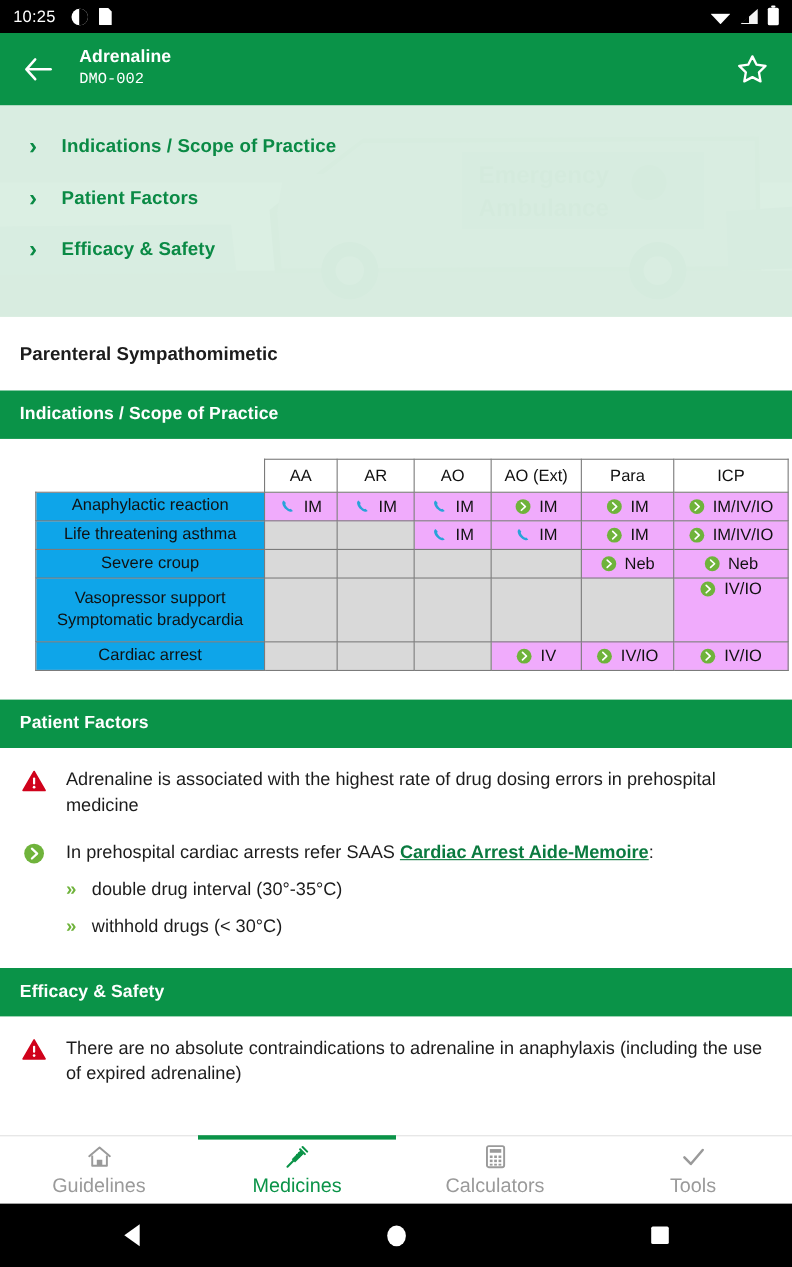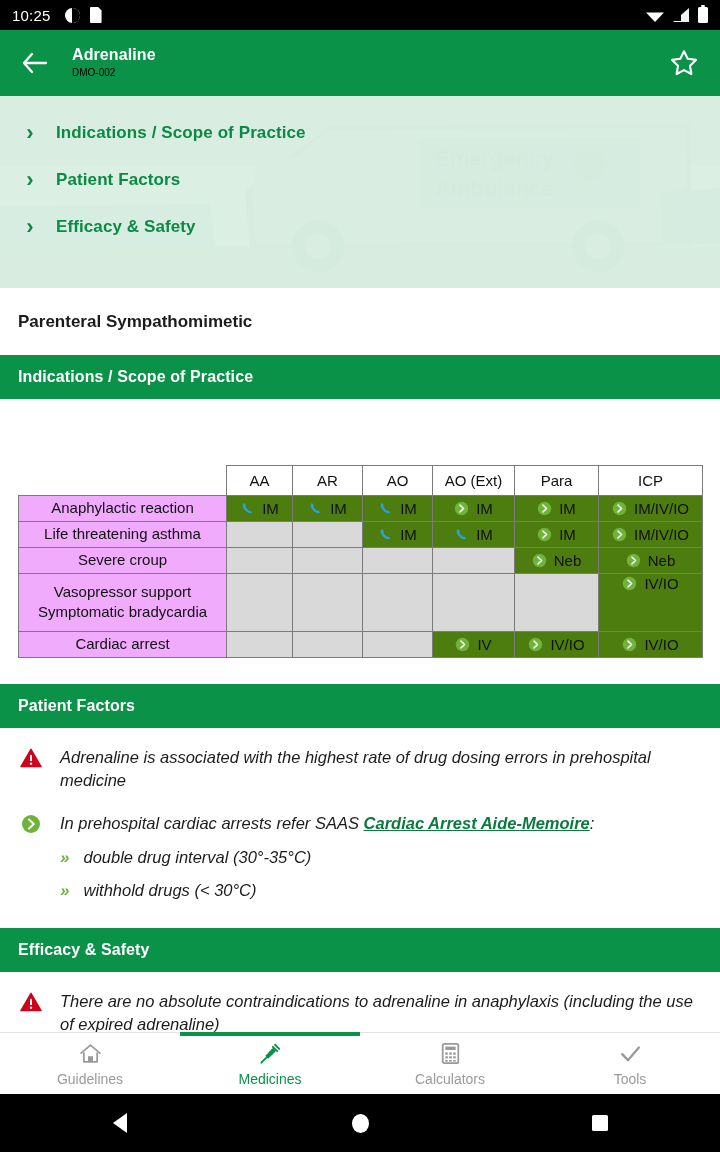--- a/index.html
+++ b/index.html
@@ -37,21 +37,21 @@
 
   
   .appbar {
     background: #0a9348; color: #fff;
     height: 66px; flex: 0 0 66px;
     display: flex; align-items: center; padding: 0 18px;
   }
   .back-btn { width: 34px; height: 34px; display:flex; align-items:center; justify-content:center; cursor:pointer; }
   .titleblock { margin-left: 20px; flex: 1; display:flex; flex-direction: column; justify-content: center; }
   .app-title { font-size: 16px; font-weight: 700; line-height: 1.08; letter-spacing: .1px; }
-  .app-subtitle { font-size: 10px; color: #000000; line-height: 1.5; margin-top: 1px; }
+  .app-subtitle { font-size: 14px; color: #ffffff; line-height: 1.5; margin-top: 1px; font-family: Liberation Mono, monospace; }
   .star-btn { width: 36px; height: 36px; display:flex; align-items:center; justify-content:center; cursor:pointer; }
 
   
   .hero {
     position: relative; height: 192px; flex: 0 0 192px;
     background: #dff0e6; overflow: hidden;
   }
   .hero-bg { position:absolute; inset:0; }
   .hero-overlay { position:absolute; inset:0; background: rgba(216,238,225,.80); }
   .hero-links { position: relative; padding: 26px 0 0 22px; display:flex; flex-direction: column; gap: 25px; }
@@ -65,42 +65,42 @@
     font-size: 17px; font-weight: 700; color: #1c1c1c;
     padding: 24px 14px 23px 18px;
   }
   .sec-header {
     background: #0a9348; color: #fff;
     font-size: 16px; font-weight: 700;
     padding: 13px 18px; letter-spacing: .1px;
   }
 
   
-  .tablewrap { padding: 18px 18px 26px 18px; margin-top: 48px; }
+  .tablewrap { padding: 18px 18px 26px 32px; }
   table.scope { border-collapse: collapse; width: 684px; table-layout: fixed; }
   table.scope th, table.scope td {
     border: 1px solid #7b7b7b; font-size: 15px; color: #111;
     height: 26px; padding: 1px 4px; font-weight: 400;
   }
   table.scope thead th { text-align: center; background:#fff; height: 30px; font-weight: 400; }
   table.scope thead th.blank { border: 0; background: transparent; }
-  td.rowlabel { text-align: center; background:#f0abfc; padding: 3px 6px; line-height: 1.35; }
-  td.cell { text-align: center; background: #4d7c0f; }
+  td.rowlabel { text-align: center; background:#0ea5e9; padding: 3px 6px; line-height: 1.35; }
+  td.cell { text-align: center; background: #f0abfc; }
   td.cell.empty { background: #d9d9d9; }
   .cellinner { display: flex; align-items: center; justify-content: center; gap: 7px; }
   td.tall { vertical-align: top; padding-top: 5px; }
   td.tall .cellinner { justify-content: center; }
 
   
   .ic-phone { width: 15px; height: 15px; flex: 0 0 15px; display:block; }
   .ic-circ { width: 15px; height: 15px; flex: 0 0 15px; display:block; }
 
   
   .bullets { padding: 18px 18px 22px 18px; }
-  .bullet { display: flex; gap: 16px; margin-bottom: 20px; font-style: italic; }
+  .bullet { display: flex; gap: 16px; margin-bottom: 20px; }
   .bullet:last-child { margin-bottom: 4px; }
   .bullet-ico { flex: 0 0 26px; display:flex; justify-content:center; padding-top: 2px; }
   .bullet-text { font-size: 16.5px; color: #1c1c1c; line-height: 1.42; }
   .bullet-text a { color: #0a7a3f; font-weight: 700; text-decoration: underline; }
   .sublist { margin-top: 10px; }
   .subitem { display:flex; gap: 14px; align-items: baseline; margin-top: 10px; }
   .subchev { color: #6fb33b; font-size: 17px; font-weight: 700; line-height: 1; }
   .subtext { font-size: 16.5px; color: #1c1c1c; line-height: 1.4; }
   .warn-tri { width: 22px; height: 20px; display:block; }
   .circ-green { width: 20px; height: 20px; display:block; }
@@ -108,21 +108,21 @@
   
   .bottomnav {
     flex: 0 0 62px; height: 62px; background: #fff;
     border-top: 1px solid #e2e2e2;
     display: flex; position: relative;
   }
   .navitem {
     flex: 1; display:flex; flex-direction: column; align-items:center; justify-content:center;
     gap: 4px; cursor: pointer; position: relative;
   }
-  .navitem .navlabel { font-size: 14px; color: #9a9a9a; }
+  .navitem .navlabel { font-size: 18px; color: #9a9a9a; }
   .navitem.active .navlabel { color: #0a9348; }
   .navindicator { position:absolute; top: -1px; left: 50%; transform: translateX(-50%);
                   width: 180px; height: 4px; background: #0a9348; }
   .navicon { width: 26px; height: 26px; display:flex; align-items:center; justify-content:center; }
 
   
   .sysnav { flex: 0 0 58px; height: 58px; background: #000; display:flex; align-items:center; justify-content:space-around; }
   .sys-back { width:0; height:0; border-top: 10px solid transparent; border-bottom: 10px solid transparent; border-right: 14px solid #fff; }
   .sys-home { width: 17px; height: 19px; background: #fff; border-radius: 50%; }
   .sys-recent { width: 16px; height: 16px; background: #fff; border-radius: 1.5px; }

